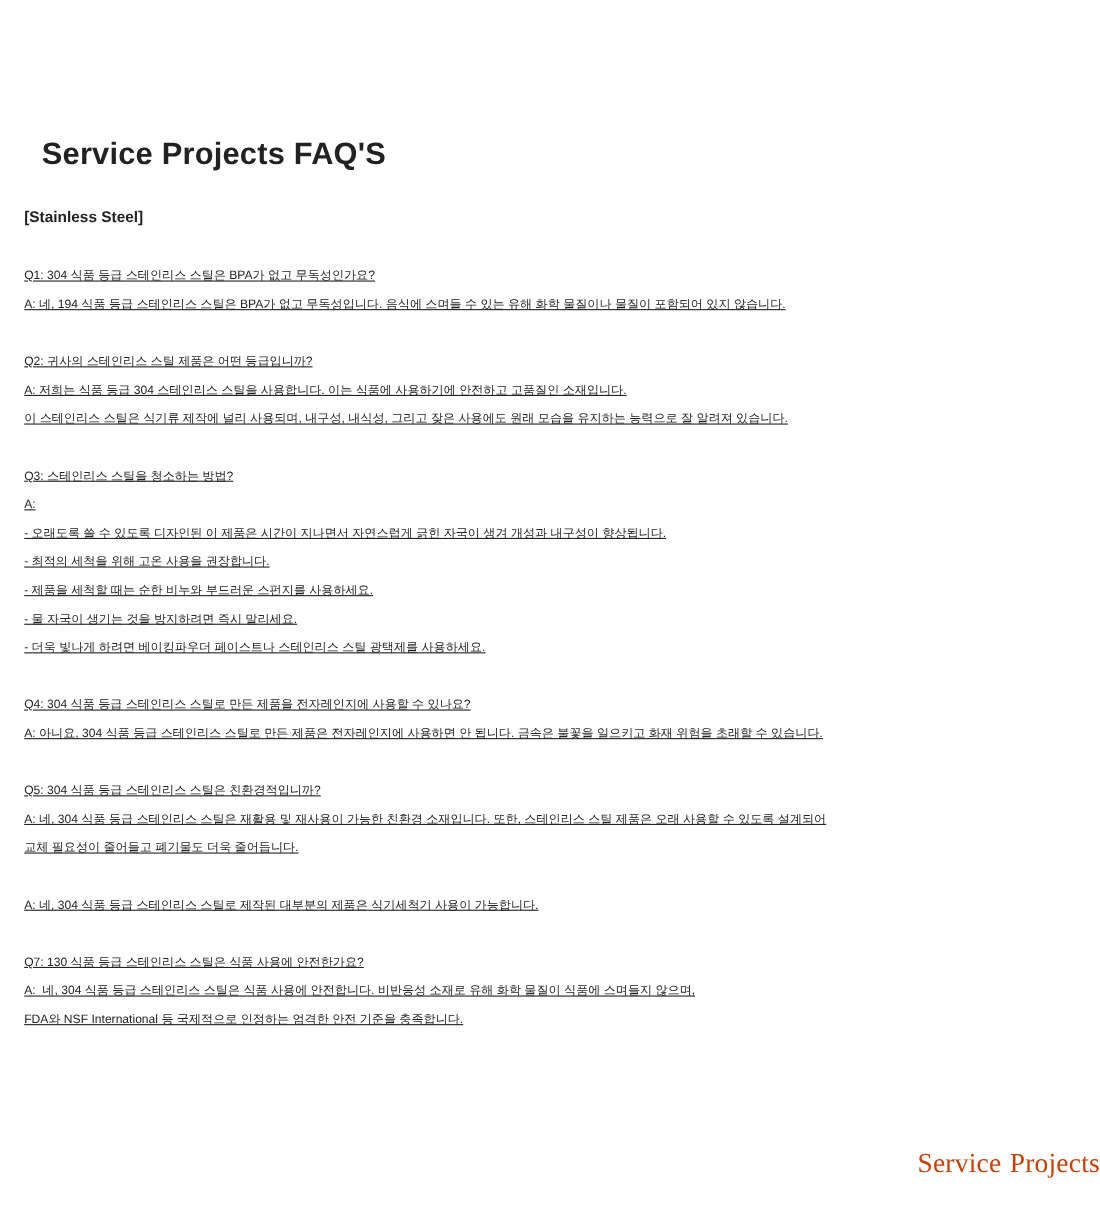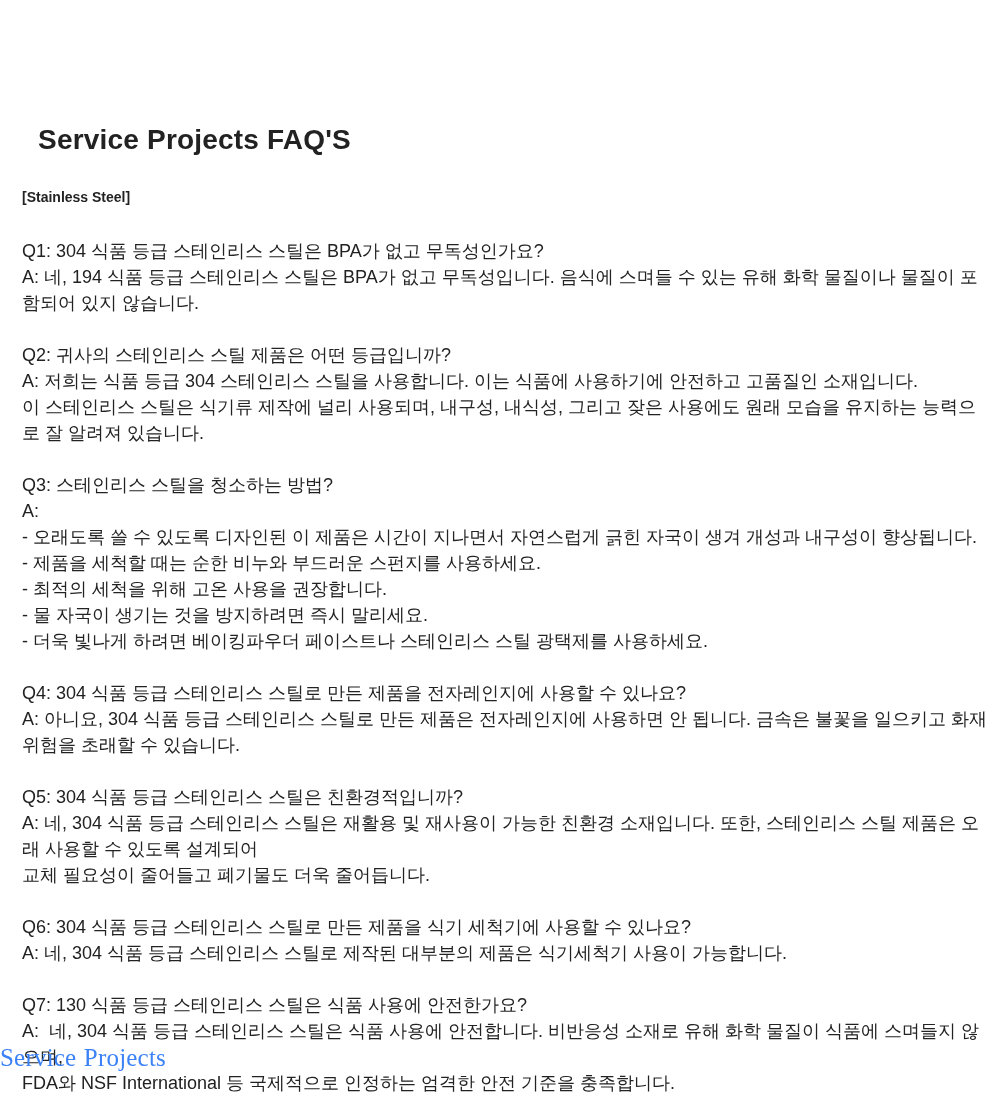--- a/index.html
+++ b/index.html
@@ -31,35 +31,36 @@
     font-weight: 700;
     line-height: 26px;
     margin: 0 0 28px 0;
     color: #222222;
   }
   .faq-list { }
   .faq-block {
     margin: 0 0 26px 0;
   }
   .faq-line {
-    font-size: 18px;
+    font-size: 11px;
     line-height: 26px;
     white-space: pre-wrap;
     color: #222222;
+    text-decoration: underline;
   }
   .footer-logo {
     position: absolute;
     top: 1044px;
     left: 0;
     width: 100%;
-    text-align: left;
+    text-align: right;
     font-family: "Liberation Serif", serif;
     font-size: 25px;
     font-weight: 400;
-    color: #3b82f6;
+    color: #c2410c;
     word-spacing: 1px;
     letter-spacing: 0.2px;
   }
 </style>
 </head>
 <body>
 
 <div class="page">
   <h1 class="page-title">Service Projects FAQ'S</h1>
   <h2 class="section-title">[Stainless Steel]</h2>
@@ -70,36 +71,35 @@
       </div>
       <div class="faq-block">
         <div class="faq-line">Q2: 귀사의 스테인리스 스틸 제품은 어떤 등급입니까?</div>
         <div class="faq-line">A: 저희는 식품 등급 304 스테인리스 스틸을 사용합니다. 이는 식품에 사용하기에 안전하고 고품질인 소재입니다.</div>
         <div class="faq-line">이 스테인리스 스틸은 식기류 제작에 널리 사용되며, 내구성, 내식성, 그리고 잦은 사용에도 원래 모습을 유지하는 능력으로 잘 알려져 있습니다.</div>
       </div>
       <div class="faq-block">
         <div class="faq-line">Q3: 스테인리스 스틸을 청소하는 방법?</div>
         <div class="faq-line">A:</div>
         <div class="faq-line">- 오래도록 쓸 수 있도록 디자인된 이 제품은 시간이 지나면서 자연스럽게 긁힌 자국이 생겨 개성과 내구성이 향상됩니다.</div>
+        <div class="faq-line">- 최적의 세척을 위해 고온 사용을 권장합니다.</div>
         <div class="faq-line">- 제품을 세척할 때는 순한 비누와 부드러운 스펀지를 사용하세요.</div>
-        <div class="faq-line">- 최적의 세척을 위해 고온 사용을 권장합니다.</div>
         <div class="faq-line">- 물 자국이 생기는 것을 방지하려면 즉시 말리세요.</div>
         <div class="faq-line">- 더욱 빛나게 하려면 베이킹파우더 페이스트나 스테인리스 스틸 광택제를 사용하세요.</div>
       </div>
       <div class="faq-block">
         <div class="faq-line">Q4: 304 식품 등급 스테인리스 스틸로 만든 제품을 전자레인지에 사용할 수 있나요?</div>
         <div class="faq-line">A: 아니요, 304 식품 등급 스테인리스 스틸로 만든 제품은 전자레인지에 사용하면 안 됩니다. 금속은 불꽃을 일으키고 화재 위험을 초래할 수 있습니다.</div>
       </div>
       <div class="faq-block">
         <div class="faq-line">Q5: 304 식품 등급 스테인리스 스틸은 친환경적입니까?</div>
         <div class="faq-line">A: 네, 304 식품 등급 스테인리스 스틸은 재활용 및 재사용이 가능한 친환경 소재입니다. 또한, 스테인리스 스틸 제품은 오래 사용할 수 있도록 설계되어</div>
         <div class="faq-line">교체 필요성이 줄어들고 폐기물도 더욱 줄어듭니다.</div>
       </div>
       <div class="faq-block">
-        <div class="faq-line">Q6: 304 식품 등급 스테인리스 스틸로 만든 제품을 식기 세척기에 사용할 수 있나요?</div>
         <div class="faq-line">A: 네, 304 식품 등급 스테인리스 스틸로 제작된 대부분의 제품은 식기세척기 사용이 가능합니다.</div>
       </div>
       <div class="faq-block">
         <div class="faq-line">Q7: 130 식품 등급 스테인리스 스틸은 식품 사용에 안전한가요?</div>
         <div class="faq-line">A:  네, 304 식품 등급 스테인리스 스틸은 식품 사용에 안전합니다. 비반응성 소재로 유해 화학 물질이 식품에 스며들지 않으며,</div>
         <div class="faq-line">FDA와 NSF International 등 국제적으로 인정하는 엄격한 안전 기준을 충족합니다.</div>
       </div>
     </div>
 </div>
 

